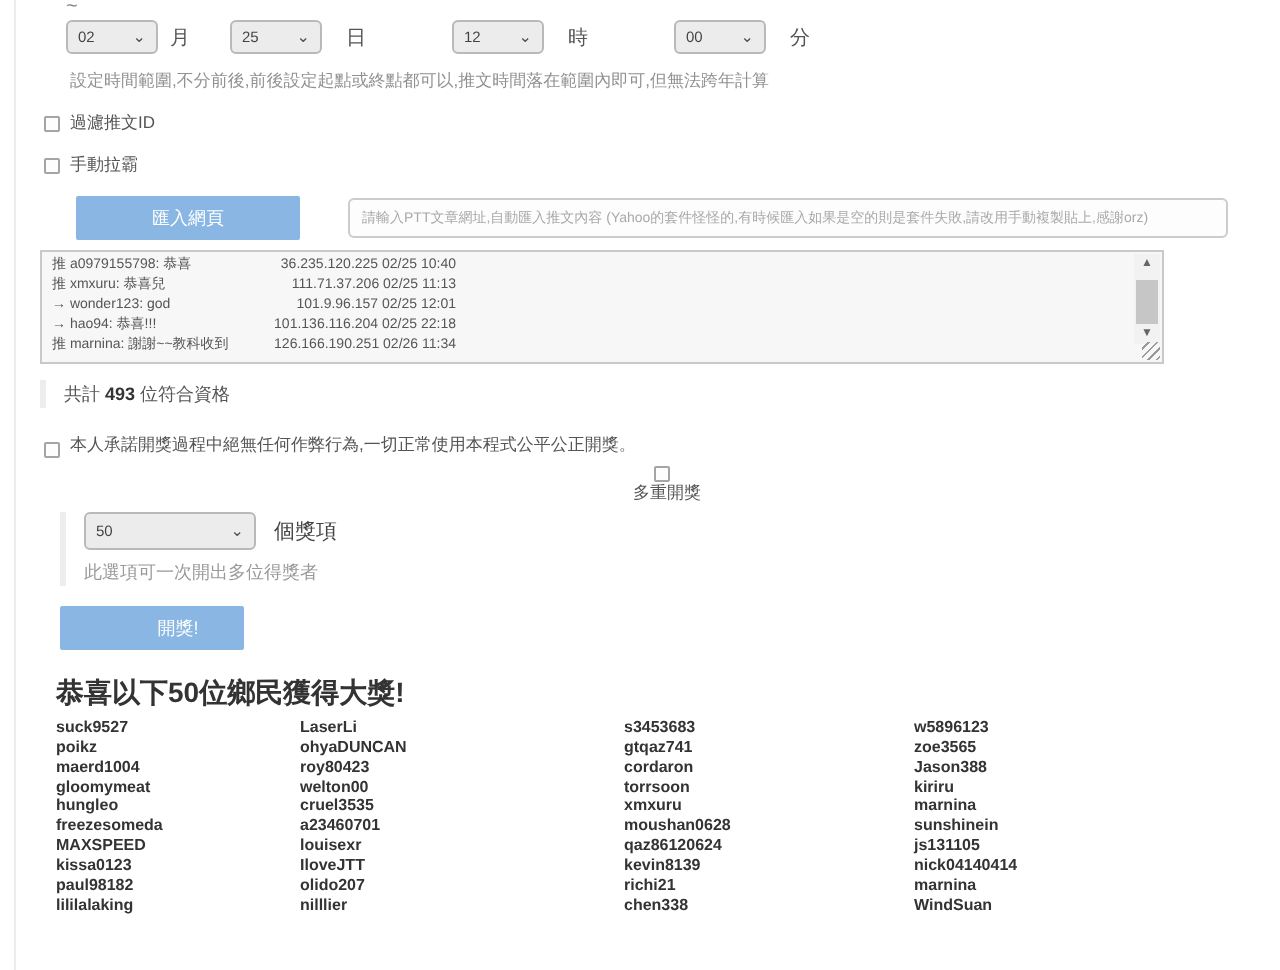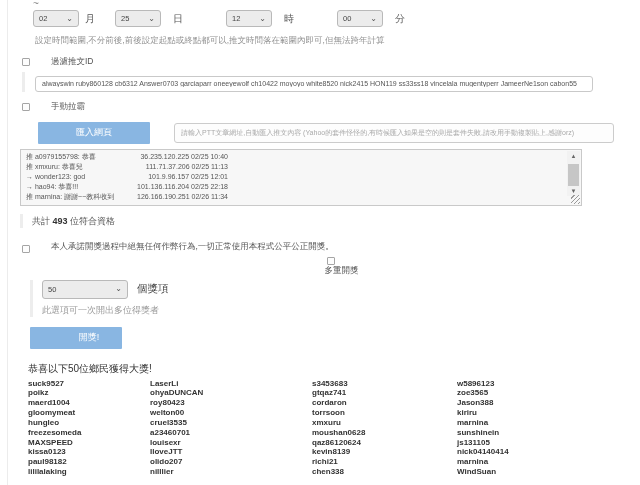--- a/index.html
+++ b/index.html
@@ -23,21 +23,21 @@
   .chev{font-size:8px;color:#555;line-height:6px;}
   .unit{font-size:10px;color:#555;}
   .ml11{margin-left:11px}.ml6{margin-left:6px}.ml20{margin-left:20px}
   .ml12{margin-left:12px}.ml43{margin-left:43px}.ml16{margin-left:16px}
 
   .hint{margin:7px 0 0 13px;font-size:8.5px;color:#919191;}
 
   .cb-row{display:flex;align-items:center;margin-top:9px;}
   .cb{width:8px;height:8px;border:1px solid #a5a5a5;border-radius:1px;background:#fdfdfd;
       box-sizing:border-box;flex:none;cursor:pointer;}
-  .cb-label{margin-left:21px;font-size:8.5px;color:#555;}
+  .cb-label{margin-left:5px;font-size:8.5px;color:#555;}
 
   .indent-block{border-left:3px solid #ededed;padding-left:10px;margin-top:4px;}
   .filter-input{width:558px;height:16px;box-sizing:border-box;border:1px solid #c9c9c9;
       border-radius:3px;font-size:7px;color:#555;padding:0 6px;
       font-family:"Liberation Sans",sans-serif;}
 
   .import-row{display:flex;align-items:center;margin-top:9px;}
   .btn{border:none;border-radius:1px;color:#fff;cursor:pointer;
        font-family:"Liberation Sans",sans-serif;}
   .btn-import{width:112px;height:22px;font-size:9px;}
@@ -70,21 +70,21 @@
   .multi-row{margin-top:4px;flex-direction:column;}
 
   .prize-block{margin-left:8px;border-left:3px solid #ededed;padding-left:9px;margin-top:3px;}
   .prize-sel{width:86px;height:19px;}
   .prize-line{display:flex;align-items:center;}
   .prize-unit{margin-left:9px;font-size:10.5px;color:#444;}
   .prize-hint{margin-top:5px;font-size:9px;color:#9a9a9a;}
 
   .btn-draw{display:block;margin:10px 0 0 8px;width:92px;height:22px;font-size:9px;}
 
-  .winners-title{margin:13px 0 0 6px;font-size:10px;color:#333;}
+  .winners-title{margin:13px 0 0 6px;font-size:14px;color:#333;font-weight:bold;}
   .winners-grid{position:relative;margin-top:3px;height:132px;}
   .win-col{position:absolute;top:0;font-size:8px;font-weight:bold;color:#333;}
   .win-col div{height:9.85px;line-height:9.85px;}
   .col-0{left:6px;}.col-1{left:128px;}.col-2{left:290px;}.col-3{left:435px;}
 </style>
 </head>
 <body>
 
 <div class="page-edge"></div>
 
@@ -115,23 +115,20 @@
     <span class="unit ml12">分</span>
   </div>
 
   <div class="hint">設定時間範圍,不分前後,前後設定起點或終點都可以,推文時間落在範圍內即可,但無法跨年計算</div>
 
   <div class="cb-row">
     <span class="cb"></span>
     <span class="cb-label">過濾推文ID</span>
   </div>
 
-  <div class="indent-block">
-    <input class="filter-input" type="text" value="alwayswin ruby860128 cb6312 Answer0703 garciaparr oneeyewolf ch10422 moyoyo white8520 nick2415 HON119 ss33ss18 vincelala mugentyperr JameerNe1son cabon55" style="">
-  </div>
 
   <div class="cb-row">
     <span class="cb"></span>
     <span class="cb-label">手動拉霸</span>
   </div>
 
   <div class="import-row">
     <button class="btn btn-import accent-bg ml16" style="background: rgb(137, 182, 226);">匯入網頁</button>
     <input class="import-input" type="text" placeholder="請輸入PTT文章網址,自動匯入推文內容 (Yahoo的套件怪怪的,有時候匯入如果是空的則是套件失敗,請改用手動複製貼上,感謝orz)" style="">
   </div>

